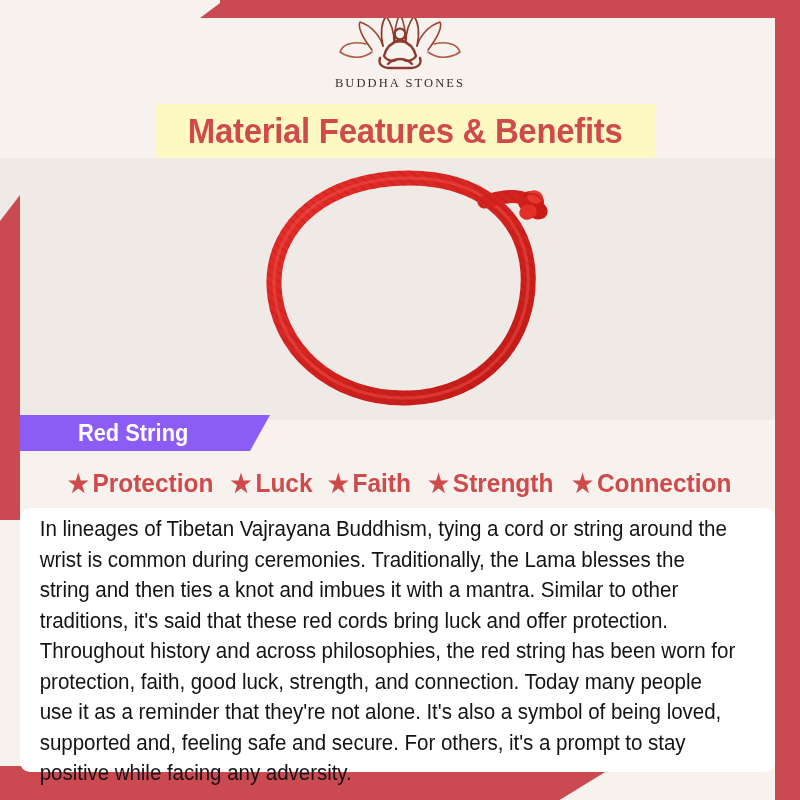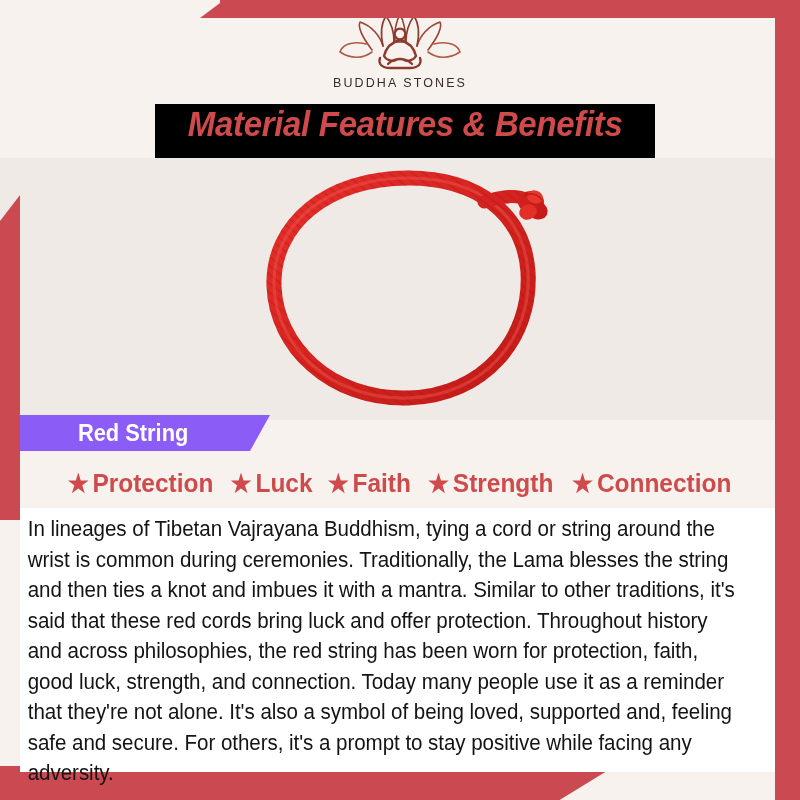--- a/index.html
+++ b/index.html
@@ -91,39 +91,39 @@
     flex-direction: column;
     align-items: center;
   }
   .logo-mark {
     width: 128px;
     height: 62px;
     display: block;
   }
   .logo-text {
     margin-top: 2px;
-    font-family: Liberation Sans, sans-serif;
+    font-family: Liberation Serif, serif;
     font-size: 12.5px;
     letter-spacing: 2.1px;
     color: #3a2b28;
     font-weight: 400;
   }
 
   
   .title-band {
     position: absolute;
     top: 104px;
     left: 155px;
     width: 500px;
     height: 54px;
-    background: #000000;
+    background: #fef9c3;
     z-index: 2;
     display: flex;
+    align-items: center;
     justify-content: center;
-    font-style: italic;
   }
   .title-text {
     font-family: "Liberation Sans Narrow", "Liberation Sans", sans-serif;
     font-weight: bold;
     font-size: 35px;
     color: #cf4b4b;
     letter-spacing: -0.3px;
     white-space: nowrap;
     transform: scaleX(0.94);
   }
@@ -201,22 +201,23 @@
 
   
   .text-block {
     position: absolute;
     top: 508px;
     left: 20px;
     width: 755px;
     height: 264px;
     background: #ffffff;
     z-index: 5;
-    padding: 4px 0 0 0;
+    padding: 4px 0 0 12px;
     box-sizing: border-box;
+    border-radius: 10px;
   }
   .body-copy {
     margin: 0;
     padding: 2px 12px 0 8px;
     font-family: "Liberation Sans Narrow", "Liberation Sans", sans-serif;
     font-size: 21.3px;
     line-height: 30.5px;
     color: #141414;
     text-align: left;
     transform: scaleX(0.965);

